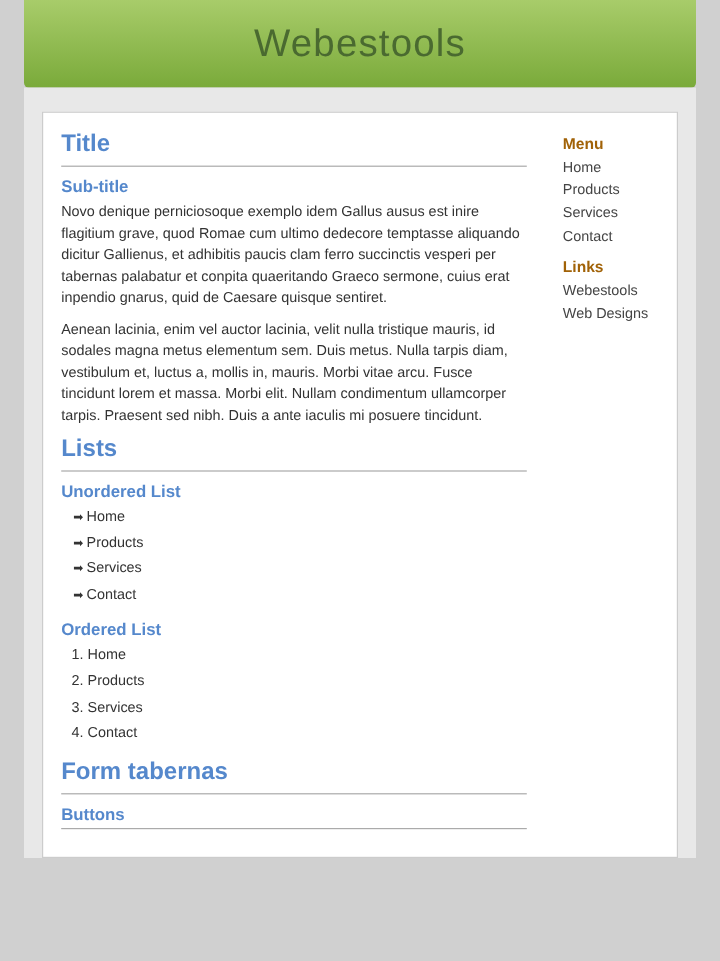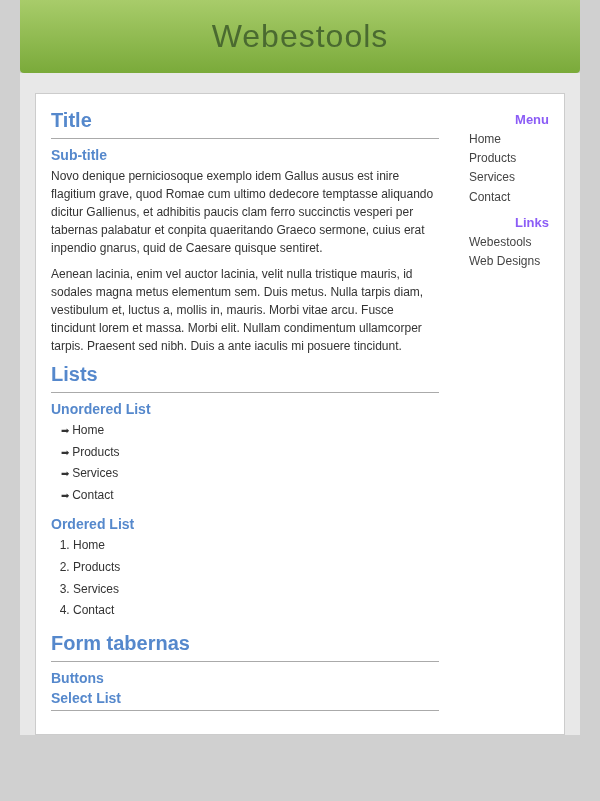--- a/index.html
+++ b/index.html
@@ -49,24 +49,23 @@
 
     
     #sidebar {
       width: 110px;
       padding: 10px 15px;
       font-size: 13px;
       flex-shrink: 0;
     }
     #sidebar .sidebar-heading {
       font-weight: bold;
-      color: #8b5cf6;
+      color: #a16207;
       margin-top: 8px;
       margin-bottom: 3px;
-      text-align: right;
     }
     #sidebar a {
       display: block;
       color: #444;
       text-decoration: none;
       font-size: 12px;
       line-height: 1.6;
     }
 
     
@@ -188,21 +187,20 @@
         <li>Products</li>
         <li>Services</li>
         <li>Contact</li>
       </ol>
 
       <div class="form-section-title">Form tabernas</div>
       <hr class="section-line">
 
       <div class="form-sub-title">Buttons</div>
 
-      <div class="form-sub-title">Select List</div>
       <hr class="section-line">
 
     </div>
 
     <div id="sidebar">
       <div class="sidebar-heading">Menu</div>
       <a href="#">Home</a>
       <a href="#">Products</a>
       <a href="#">Services</a>
       <a href="#">Contact</a>

